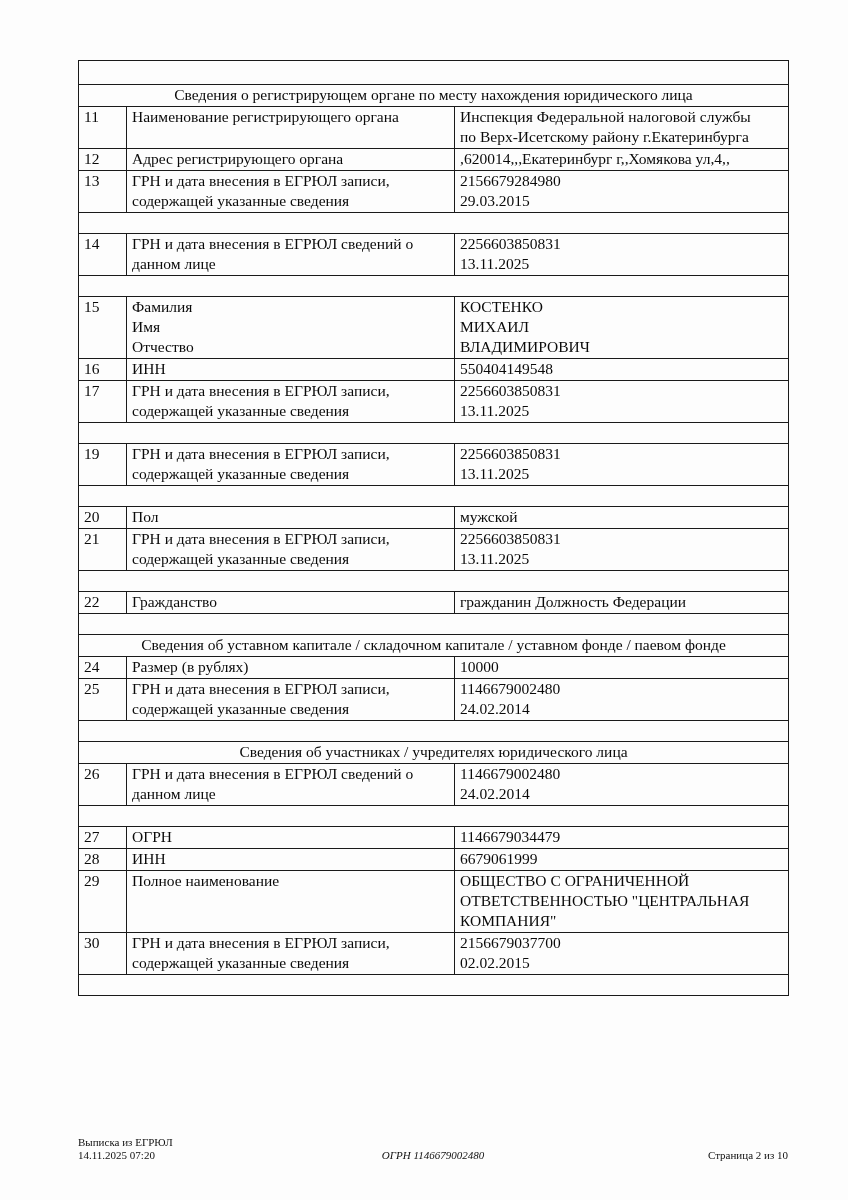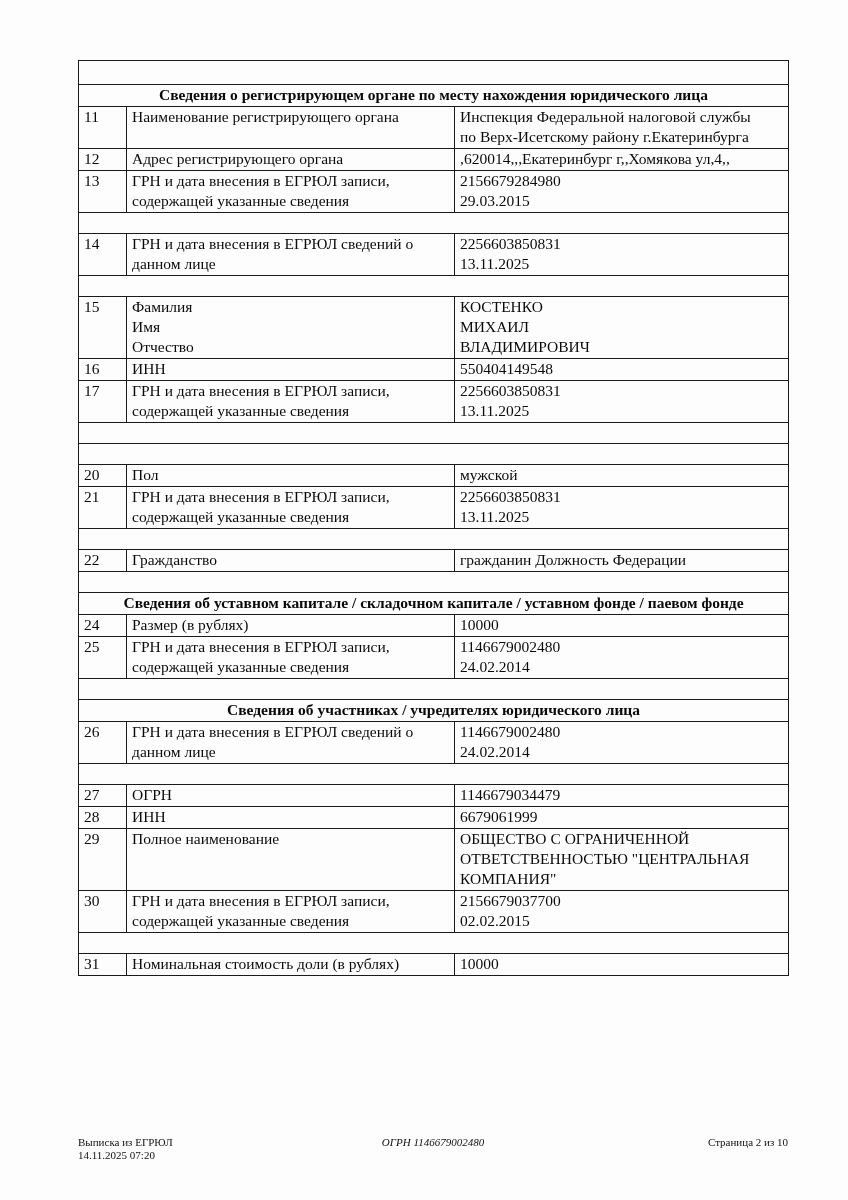--- a/index.html
+++ b/index.html
@@ -28,29 +28,30 @@
     font-size: 15.5px;
     line-height: 20px;
     padding: 0 4px 1px 5px;
     overflow: hidden;
     word-wrap: break-word;
   }
   td.num { padding-left: 9px; }
   tr.spacer td { height: 21px; padding: 0; }
   tr.spacer.first td { height: 24px; }
   tr.section td {
-    font-weight: bold;
+    font-weight: normal;
     text-align: center;
     padding: 0 6px 1px 6px;
   }
   .footer {
     position: absolute;
     left: 78px; top: 1136px;
     width: 710px;
     display: flex;
+    align-items: flex-end;
     font-size: 11px;
     line-height: 13px;
     color: #111;
   }
   .f-left  { flex: 1 1 0; text-align: left; }
   .f-center{ flex: 1 1 0; text-align: center; font-style: italic; }
   .f-right { flex: 1 1 0; text-align: right; }
 </style>
 </head>
 <body>
@@ -148,20 +149,31 @@
             <div>содержащей указанные сведения</div>
           </td>
           <td class="value">
             <div>2256603850831</div>
             <div>13.11.2025</div>
           </td>
         </tr>
         <tr class="spacer">
           <td colspan="3"></td>
         </tr>
+        <tr>
+          <td class="num">19</td>
+          <td class="label">
+            <div>ГРН и дата внесения в ЕГРЮЛ записи,</div>
+            <div>содержащей указанные сведения</div>
+          </td>
+          <td class="value">
+            <div>2256603850831</div>
+            <div>13.11.2025</div>
+          </td>
+        </tr>
         <tr class="spacer">
           <td colspan="3"></td>
         </tr>
         <tr>
           <td class="num">20</td>
           <td class="label">
             <div>Пол</div>
           </td>
           <td class="value">
             <div>мужской</div>
@@ -275,29 +287,20 @@
             <div>ГРН и дата внесения в ЕГРЮЛ записи,</div>
             <div>содержащей указанные сведения</div>
           </td>
           <td class="value">
             <div>2156679037700</div>
             <div>02.02.2015</div>
           </td>
         </tr>
         <tr class="spacer">
           <td colspan="3"></td>
-        </tr>
-        <tr>
-          <td class="num">31</td>
-          <td class="label">
-            <div>Номинальная стоимость доли (в рублях)</div>
-          </td>
-          <td class="value">
-            <div>10000</div>
-          </td>
         </tr>
       </tbody>
   </table>
 
   <div class="footer">
     <div class="f-left">
       <div>Выписка из ЕГРЮЛ</div>
       <div>14.11.2025 07:20</div>
     </div>
     <div class="f-center">ОГРН 1146679002480</div>

